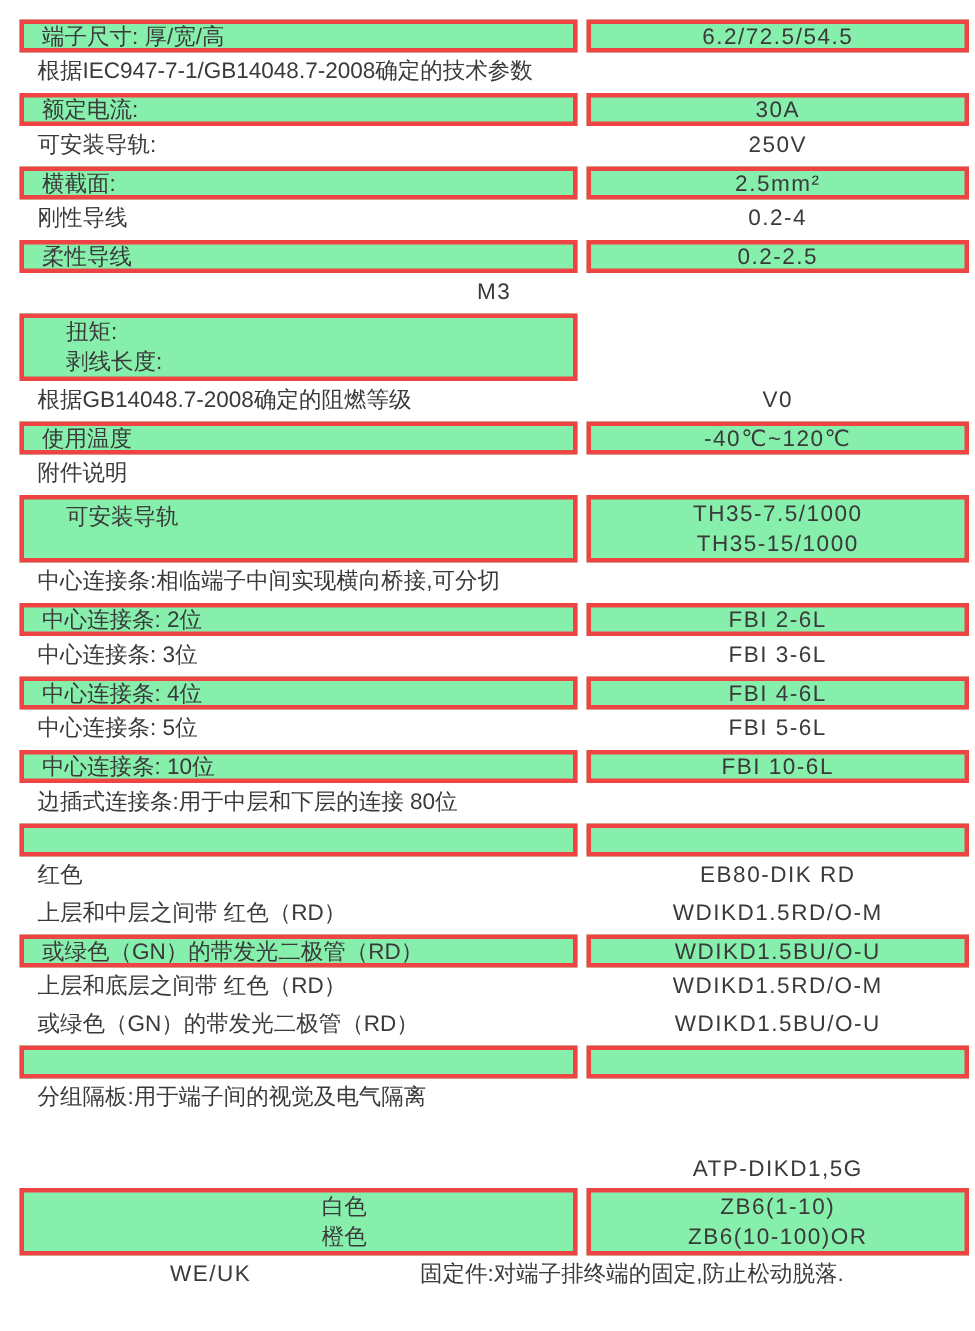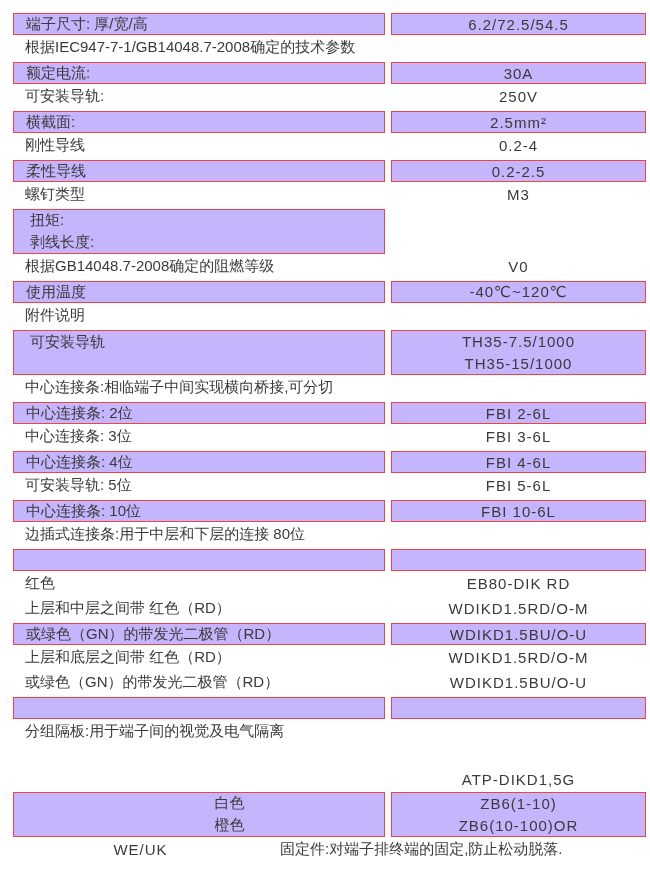--- a/index.html
+++ b/index.html
@@ -43,22 +43,22 @@
   }
   .cell.full {
     flex: 1 1 auto;
     padding-left: 12px;
   }
   .val { letter-spacing: 1px; white-space: nowrap; }
   .lbl { white-space: nowrap; }
 
   
   .bg-blue > .cell {
-    background: #c4b5fd;
-    border: 1px solid #ef4444;
+    background: #86efac;
+    border: 3px solid #ef4444;
   }
 
   
   .r-pair.bg-white { height: 25px; }
   .r-pair.bg-blue  { height: 22px; margin-top: 2px; }
   .r-span          { height: 25px; }
   .r-multi        { height: 45px; margin-top: 2px; }
   .r-spacer       { height: 24px; }
   .r-valueonly    { height: 22px; }
 
@@ -68,21 +68,21 @@
     align-items: stretch;
     justify-content: flex-start;
     padding-left: 0;
   }
   .r-multi .cell.left { padding-left: 0; }
   .line {
     height: 22px;
     display: flex;
     align-items: center;
   }
-  .r-multi .cell.left .line { padding-left: 16px; }
+  .r-multi .cell.left .line { padding-left: 28px; }
   .r-multi .cell.right .line { justify-content: center; }
   .r-multi .cell.left.center-labels .line {
     justify-content: center;
     padding-left: 61px;
   }
 </style>
 </head>
 <body>
 
 <div class="spec-table" id="spec-table">
@@ -133,23 +133,20 @@
     </div>
     <div class="row r-pair bg-blue">
       <div class="cell left">
         <span class="lbl">柔性导线</span>
       </div>
       <div class="cell right">
         <span class="val">0.2-2.5</span>
       </div>
     </div>
     <div class="row r-pair bg-white">
-      <div class="cell left">
-        <span class="lbl">螺钉类型</span>
-      </div>
       <div class="cell right">
         <span class="val">M3</span>
       </div>
     </div>
     <div class="row r-multi bg-blue">
       <div class="cell left">
         <div class="line">
           <span class="lbl">扭矩:</span>
         </div>
         <div class="line">
@@ -217,21 +214,21 @@
     <div class="row r-pair bg-blue">
       <div class="cell left">
         <span class="lbl">中心连接条: 4位</span>
       </div>
       <div class="cell right">
         <span class="val">FBI 4-6L</span>
       </div>
     </div>
     <div class="row r-pair bg-white">
       <div class="cell left">
-        <span class="lbl">可安装导轨: 5位</span>
+        <span class="lbl">中心连接条: 5位</span>
       </div>
       <div class="cell right">
         <span class="val">FBI 5-6L</span>
       </div>
     </div>
     <div class="row r-pair bg-blue">
       <div class="cell left">
         <span class="lbl">中心连接条: 10位</span>
       </div>
       <div class="cell right">

